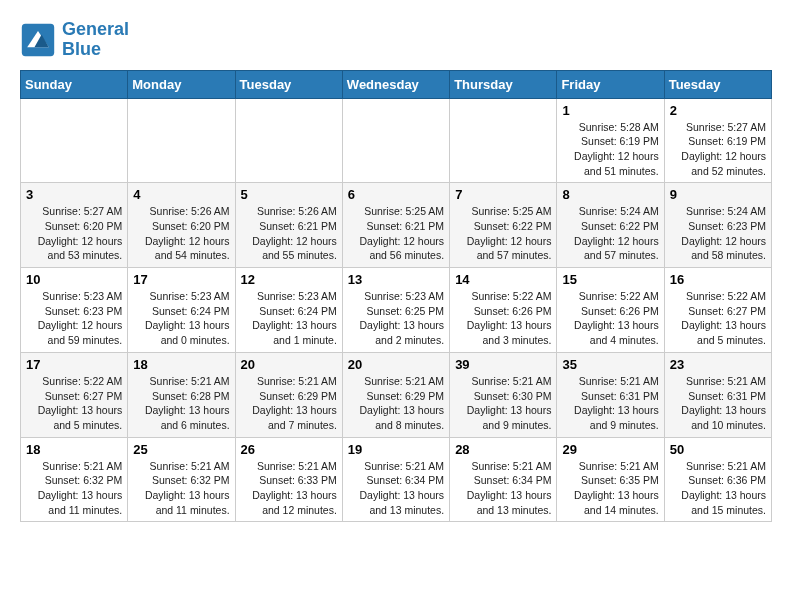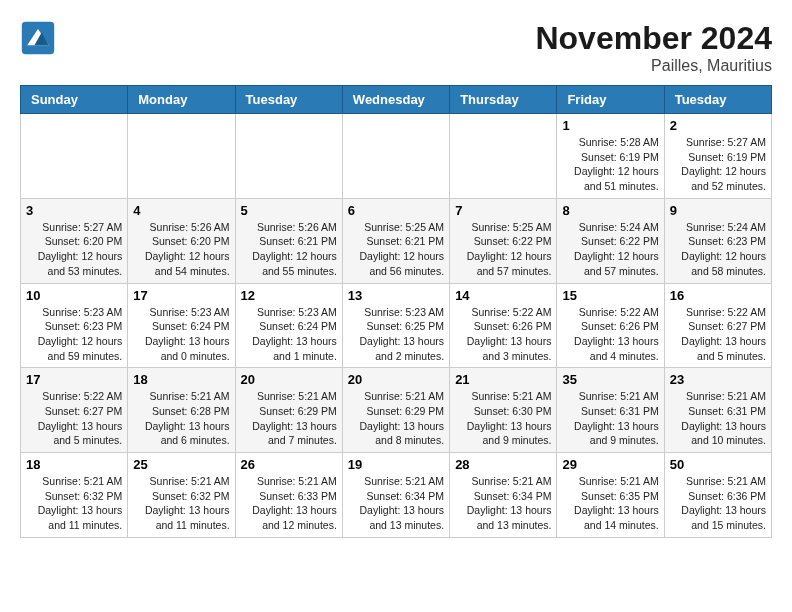--- a/index.html
+++ b/index.html
@@ -47,21 +47,21 @@
       color: #444;
     }
     .calendar {
       width: 100%;
       border-collapse: collapse;
       font-size: 11px;
     }
     .calendar th {
       background: #2a7ab5;
       color: #fff;
-      padding: 6px 10px;
+      padding: 6px 4px;
       text-align: left;
       font-size: 13px;
       font-weight: bold;
       border: 1px solid #1a5a8a;
     }
     .calendar td {
       vertical-align: top;
       padding: 4px 5px;
       border: 1px solid #ccc;
       min-height: 80px;
@@ -90,24 +90,24 @@
 </head>
 <body>
 
 <div class="header">
   <div class="logo">
     <svg class="logo-icon" viewBox="0 0 40 40">
       <rect x="2" y="2" width="36" height="36" rx="4" fill="#2a7ab5"></rect>
       <polygon points="8,28 20,10 32,28" fill="white"></polygon>
       <polygon points="16,28 24,14 32,28" fill="#1a5a8a"></polygon>
     </svg>
-  </div>
-  <div class="title-block">
-    <div class="main-title">November 2024</div>
-    <div class="subtitle">Pailles, Mauritius</div>
+    <div class="logo-text">
+      <div><span>General</span></div>
+      <div style="color:#2a7ab5;">Blue</div>
+    </div>
   </div>
 </div>
 
 <table class="calendar">
   <thead>
     <tr>
     <th>Sunday</th>
         <th>Monday</th>
         <th>Tuesday</th>
         <th>Wednesday</th>
@@ -203,21 +203,21 @@
         </td>
         <td>
           <span class="day-num">20</span>
           <div class="day-info">Sunrise: 5:21 AM<br>Sunset: 6:29 PM<br>Daylight: 13 hours<br>and 7 minutes.</div>
         </td>
         <td>
           <span class="day-num">20</span>
           <div class="day-info">Sunrise: 5:21 AM<br>Sunset: 6:29 PM<br>Daylight: 13 hours<br>and 8 minutes.</div>
         </td>
         <td>
-          <span class="day-num">21</span>
+          <span class="day-num">39</span>
           <div class="day-info">Sunrise: 5:21 AM<br>Sunset: 6:30 PM<br>Daylight: 13 hours<br>and 9 minutes.</div>
         </td>
         <td>
           <span class="day-num">35</span>
           <div class="day-info">Sunrise: 5:21 AM<br>Sunset: 6:31 PM<br>Daylight: 13 hours<br>and 9 minutes.</div>
         </td>
         <td>
           <span class="day-num">23</span>
           <div class="day-info">Sunrise: 5:21 AM<br>Sunset: 6:31 PM<br>Daylight: 13 hours<br>and 10 minutes.</div>
         </td>

